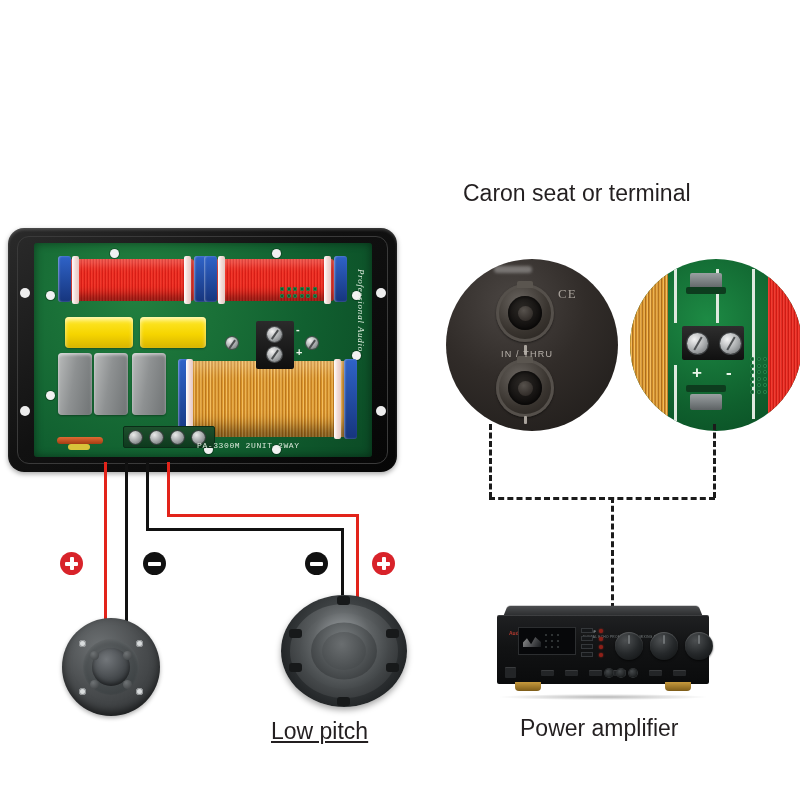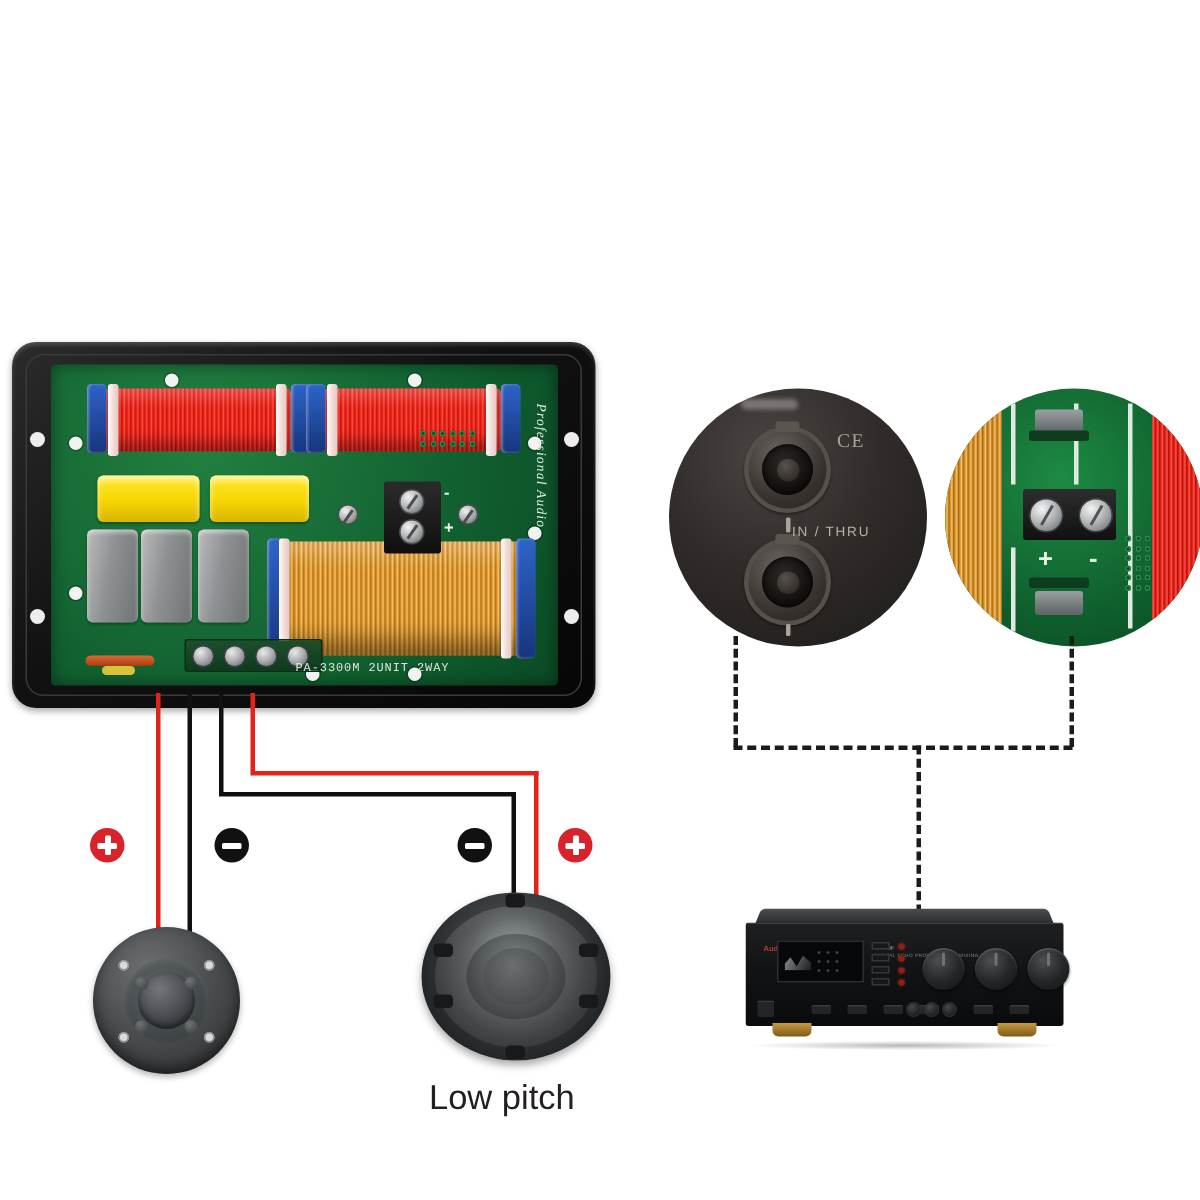--- a/index.html
+++ b/index.html
@@ -33,21 +33,21 @@
     color: #231f20;
   }
   .lbl {
     position: absolute;
     font-size: 23px;
     color: #231f20;
     white-space: nowrap;
   }
   .lbl-caron { left: 463px; top: 180px; }
   .lbl-high  { left: 49px;  top: 718px; }
-  .lbl-low   { left: 286px; top: 718px; }
+  .lbl-low   { left: 271px; top: 718px; text-decoration: underline; }
   .lbl-amp   { left: 520px; top: 715px; }
 
   
   .board-frame {
     position: absolute;
     left: 8px; top: 228px;
     width: 389px; height: 244px;
     background: linear-gradient(145deg,#2b2b2b 0%,#111 45%,#060606 100%);
     border-radius: 16px;
     box-shadow: inset 0 2px 3px rgba(255,255,255,.18), 0 2px 5px rgba(0,0,0,.35);
@@ -527,21 +527,23 @@
     width: 206px; height: 6px;
     background: radial-gradient(ellipse at 50% 50%, rgba(0,0,0,.28), rgba(0,0,0,0) 72%);
   }
 </style>
 </head>
 <body>
 
 <div id="stage">
 
 
+  <div class="lbl lbl-caron">Caron seat or terminal</div>
   <div class="lbl lbl-low">Low pitch</div>
+  <div class="lbl lbl-amp">Power amplifier</div>
 
   <div class="board-frame">
     <div class="board-inner-edge"></div>
 
     <div class="frame-hole" style="left:12px;  top:60px;"></div>
     <div class="frame-hole" style="left:12px;  top:178px;"></div>
     <div class="frame-hole" style="left:368px; top:60px;"></div>
     <div class="frame-hole" style="left:368px; top:178px;"></div>
 
     <div class="pcb">
@@ -673,21 +675,21 @@
   </div>
 
   <div class="callout callout-speakon">
     <div class="gloss"></div>
     <div class="speakon-jack" style="left:50px; top:25px;"></div>
     <div class="speakon-key" style="left:71px; top:22px;"></div>
     <div class="speakon-jack" style="left:50px; top:100px;"></div>
     <div class="speakon-key" style="left:71px; top:97px;"></div>
     <div class="speakon-tick" style="left:78px; top:86px;"></div>
     <div class="speakon-tick" style="left:78px; top:157px; height:8px;"></div>
-    <div class="speakon-text" style="left:55px; top:90px;margin-left:27px;">IN / THRU</div>
+    <div class="speakon-text" style="left:55px; top:90px;">IN / THRU</div>
     <div class="ce-mark" style="left:112px; top:27px;">CE</div>
   </div>
 
   <div class="callout callout-terminal">
     <div class="ct-copper"></div>
     <div class="ct-red"></div>
 
     <div class="ct-trace" style="left:44px; top:10px; width:3px; height:54px;"></div>
     <div class="ct-trace" style="left:86px; top:10px; width:3px; height:54px;"></div>
     <div class="ct-trace" style="left:44px; top:106px; width:3px; height:56px;"></div>

